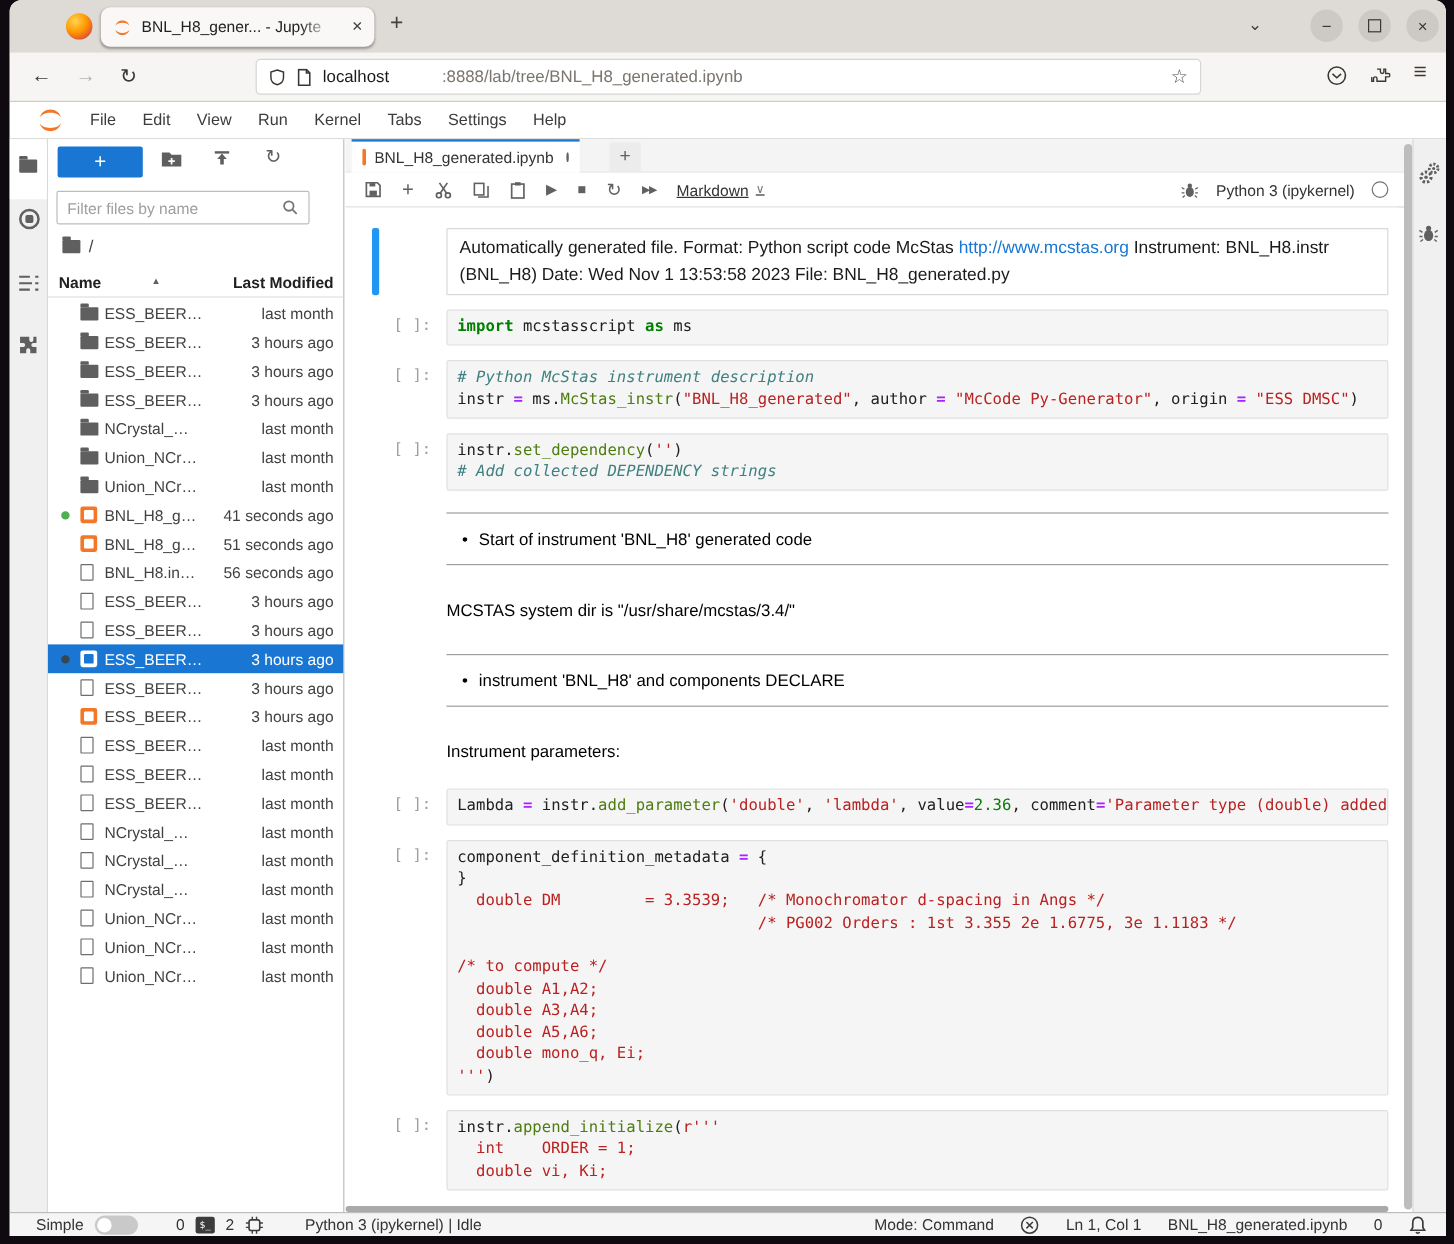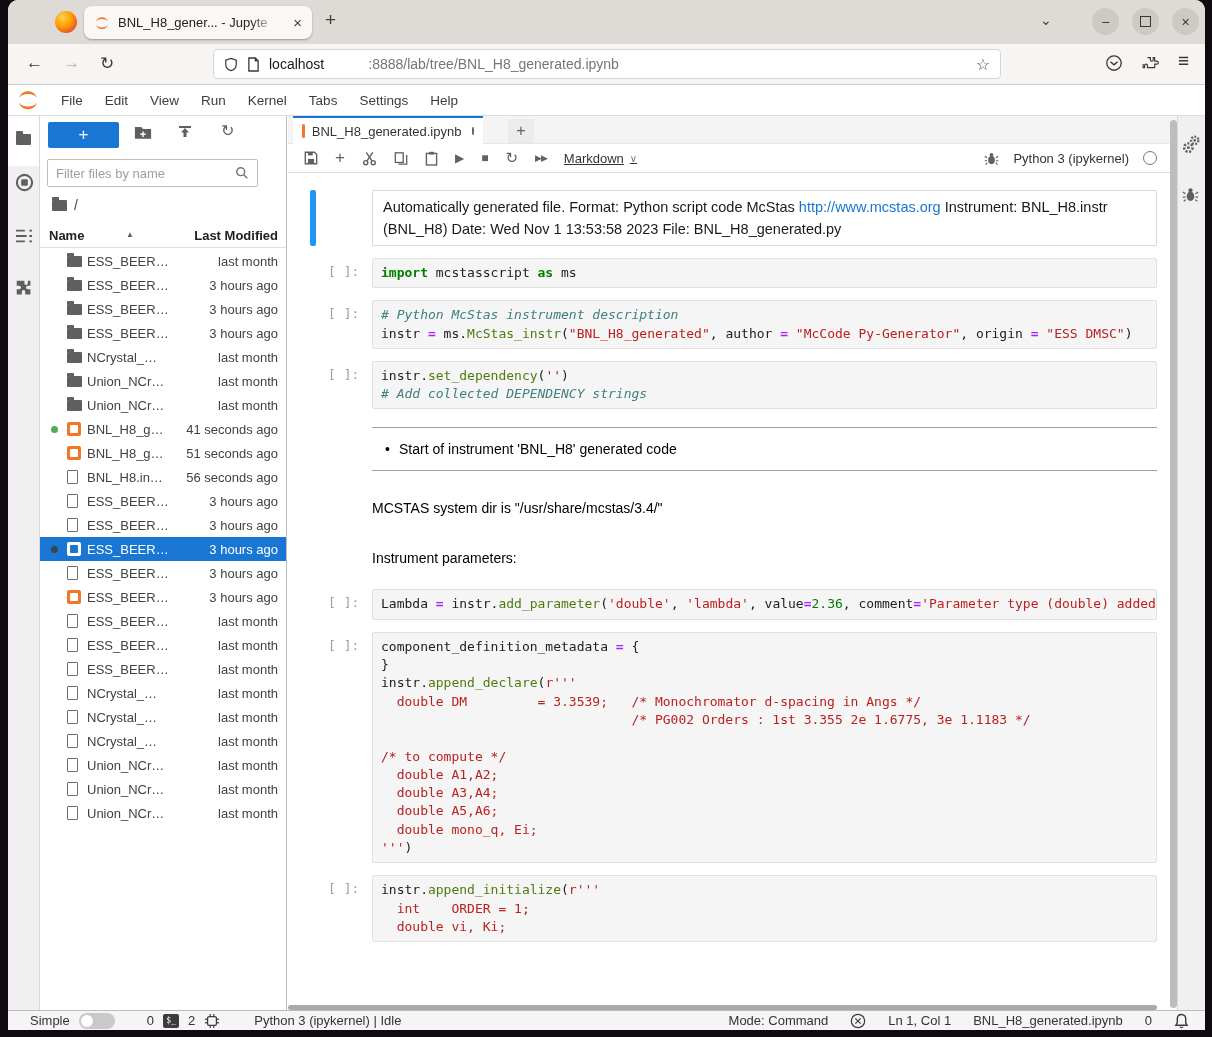--- a/index.html
+++ b/index.html
@@ -26,21 +26,21 @@
   .navic{position:absolute;top:9px;font-size:17px;color:#3b3733;}
   .urlfield{position:absolute;left:205px;top:5px;width:788px;height:30px;background:#fff;border:1px solid #d8d5d1;border-radius:4px;
     display:flex;align-items:center;padding:0 10px;box-sizing:border-box;gap:9px;}
   .urlfield .host{font-size:14px;color:#1b1a19;}
   .urlfield .rest{font-size:14px;color:#7a756f;margin-left:44px;}
   .urlfield .star{margin-left:auto;font-size:16px;color:#4f4b46;}
   .tb-right{position:absolute;top:10px;color:#3b3733;}
 
   
   .menubar{position:absolute;left:0;top:85px;width:100%;height:31px;background:#fff;border-bottom:1px solid #dcdcdc;
-    display:flex;align-items:center;box-sizing:border-box;padding-left:8px;}
+    display:flex;align-items:center;box-sizing:border-box;padding-left:22px;}
   .jlogo{width:24px;height:24px;margin-right:10px;}
   .menu-item{font-size:13.5px;color:#3c3c3c;padding:4px 11px;}
 
   
   .activitybar{position:absolute;left:0;top:116px;width:32px;height:894px;background:#f0f0f0;border-right:1px solid #d9d9d9;box-sizing:border-box;}
   .ab-active{position:absolute;left:0;top:0;width:31px;height:50px;background:#fff;}
   .ab-ic{position:absolute;left:7px;}
 
   
   .ic-folder{display:inline-block;width:15px;height:11px;background:#5f5f5f;border-radius:1px;position:relative;}
@@ -533,41 +533,51 @@
                 <div class="mdrender">
                   <div class="p">MCSTAS system dir is "/usr/share/mcstas/3.4/"</div>
                 </div>
               </div>
             </div>
             <div class="cell">
               <div class="collapser"></div>
               <div class="prompt"></div>
               <div class="editor">
                 <div class="mdrender">
+                  <div class="hr"></div>
+                  <div class="bullet">instrument 'BNL_H8' and components DECLARE</div>
+                  <div class="hr"></div>
+                </div>
+              </div>
+            </div>
+            <div class="cell">
+              <div class="collapser"></div>
+              <div class="prompt"></div>
+              <div class="editor">
+                <div class="mdrender">
                   <div class="p">Instrument parameters:</div>
                 </div>
               </div>
             </div>
             <div class="cell">
               <div class="collapser"></div>
               <div class="prompt">[ ]:</div>
               <div class="editor">
                 <div class="codebox">
                   <div class="cl"><span class="tok-tx">Lambda </span><span class="tok-op">=</span><span class="tok-tx"> instr.</span><span class="tok-fn">add_parameter</span><span class="tok-tx">(</span><span class="tok-str">'double'</span><span class="tok-tx">, </span><span class="tok-str">'lambda'</span><span class="tok-tx">, value</span><span class="tok-op">=</span><span class="tok-num">2.36</span><span class="tok-tx">, comment</span><span class="tok-op">=</span><span class="tok-str">'Parameter type (double) added to instrument</span></div>
                 </div>
               </div>
             </div>
             <div class="cell">
               <div class="collapser"></div>
               <div class="prompt">[ ]:</div>
               <div class="editor">
                 <div class="codebox">
                   <div class="cl"><span class="tok-tx">component_definition_metadata </span><span class="tok-op">=</span><span class="tok-tx"> {</span></div>
                   <div class="cl"><span class="tok-tx">}</span></div>
-                  <div class="cl"><span class="tok-tx">instr.</span><span class="tok-fn">append_declare</span><span class="tok-tx">(</span><span class="tok-str">r'''</span></div>
                   <div class="cl"><span class="tok-str">  double DM         = 3.3539;   /* Monochromator d-spacing in Angs */</span></div>
                   <div class="cl"><span class="tok-str">                                /* PG002 Orders : 1st 3.355 2e 1.6775, 3e 1.1183 */</span></div>
                   <div class="cl"><span class="tok-str"> </span></div>
                   <div class="cl"><span class="tok-str">/* to compute */</span></div>
                   <div class="cl"><span class="tok-str">  double A1,A2;</span></div>
                   <div class="cl"><span class="tok-str">  double A3,A4;</span></div>
                   <div class="cl"><span class="tok-str">  double A5,A6;</span></div>
                   <div class="cl"><span class="tok-str">  double mono_q, Ei;</span></div>
                   <div class="cl"><span class="tok-str">'''</span><span class="tok-tx">)</span></div>
                 </div>

